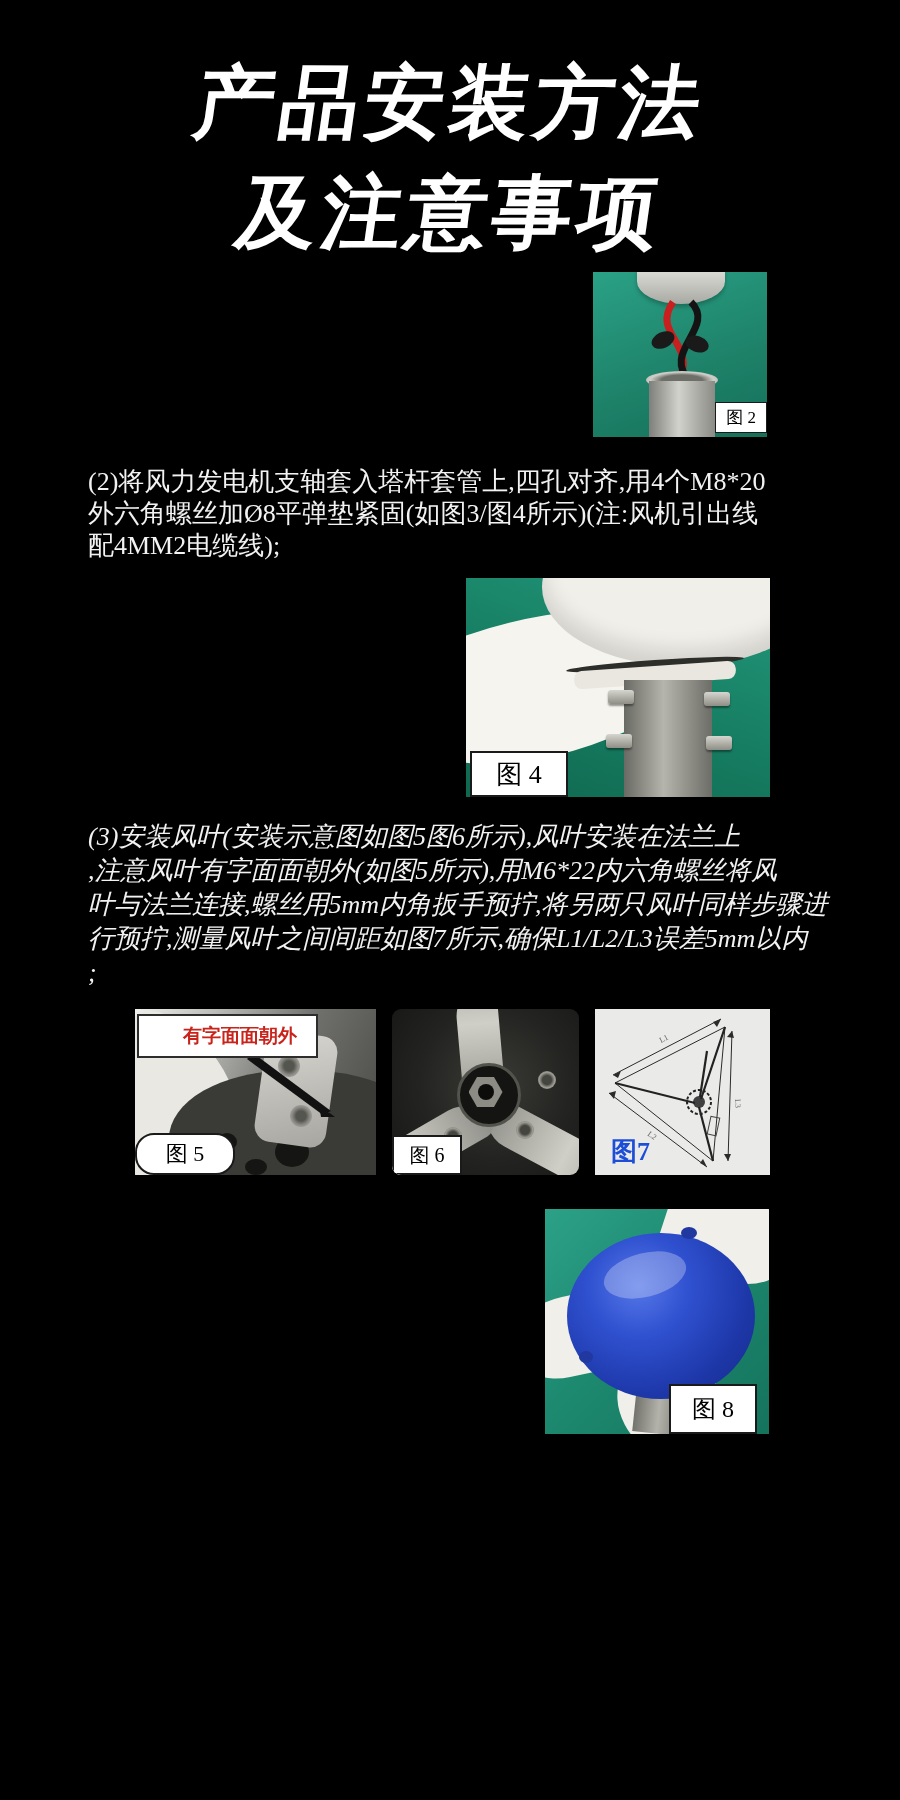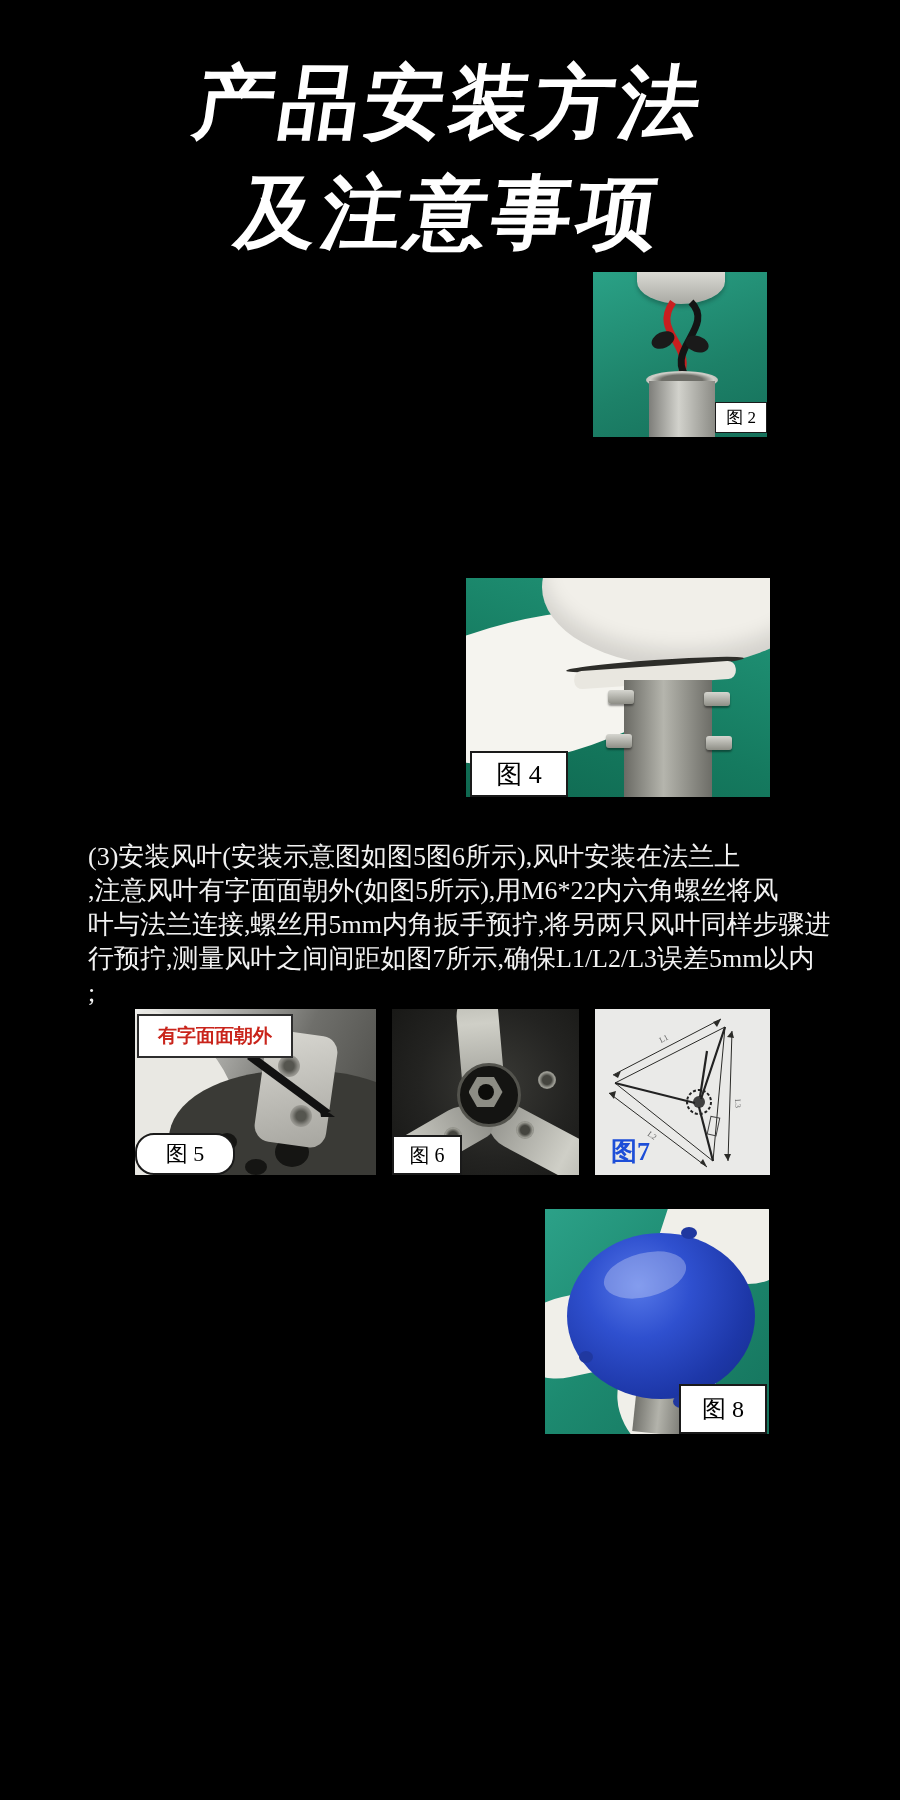--- a/index.html
+++ b/index.html
@@ -11,21 +11,21 @@
          font-family:"Liberation Sans",sans-serif;font-weight:900;font-size:80px;
          letter-spacing:5px;transform:skewX(-8deg);}
   .title.l1{top:50px;}
   .title.l2{top:160px;}
 
   
   .step{position:absolute;color:#f2f2f2;margin:0;white-space:pre-line;
         font-size:26px;line-height:34px;}
   .step1{left:88px;top:260px;width:500px;}
   .step2{left:88px;top:466px;width:745px;line-height:32px;}
-  .step3{left:88px;top:840px;width:745px;}
+  .step3{left:88px;top:820px;width:745px;font-style:italic;}
   .step456{left:88px;top:1214px;width:470px;line-height:32px;}
 
   
   .photo{position:absolute;overflow:hidden;}
   .figlabel{position:absolute;background:#ffffff;border:2px solid #1a1a1a;color:#000000;
             display:flex;align-items:center;justify-content:center;
             font-family:"Liberation Serif",serif;}
 
   
   .fig2{left:593px;top:272px;width:174px;height:165px;
@@ -79,21 +79,21 @@
             transform:rotate(35deg);border-radius:20% 80% 30% 70%;}
   .f5-hub{position:absolute;left:34px;bottom:-46px;width:260px;height:150px;background:#3a3a36;
           border-radius:45% 45% 0 0;}
   .f5-hole{position:absolute;border-radius:50%;background:#151513;}
   .f5-mount{position:absolute;right:44px;top:24px;width:72px;height:112px;
             background:linear-gradient(160deg,#d9d8d2,#a6a59f);border-radius:16px;transform:rotate(8deg);}
   .f5-boltc{position:absolute;width:22px;height:22px;border-radius:50%;
             background:radial-gradient(circle,#55554f 32%,#8c8b85 58%,#c2c1bb 100%);}
   .f5-callout{position:absolute;left:2px;top:5px;width:152px;height:40px;background:#ffffff;
               border:2px solid #2d2d2d;display:flex;align-items:center;justify-content:center;
-              font-family:Liberation Mono, monospace;font-weight:bold;font-size:19px;color:#c9241b;}
+              font-family:Liberation Mono, monospace;font-weight:bold;font-size:19px;color:#c9241b;padding-left:25px;}
   .f5-arrow{position:absolute;left:0;top:0;}
   .fig5 .figlabel{left:0;bottom:0;width:96px;height:38px;font-size:22px;border-radius:19px;}
 
   
   .fig6{left:392px;top:1009px;width:187px;height:166px;
         background:radial-gradient(circle at 55% 45%,#3a3a36 0%,#232321 55%,#161614 100%);}
   .f6-blade{position:absolute;left:50%;top:50%;width:128px;height:42px;
             background:linear-gradient(90deg,#8f8f89,#cfcfc7 70%,#b5b5ad);
             border-radius:20px 60px 20px 60px;transform-origin:0 50%;}
   .f6-center{position:absolute;left:50%;top:50%;width:58px;height:58px;margin:-29px 0 0 -29px;
@@ -118,21 +118,21 @@
   .f8-blade.b1{right:-24px;top:-20px;width:130px;height:90px;border-radius:15% 85% 60% 40%;transform:rotate(18deg);}
   .f8-blade.b2{left:-34px;top:88px;width:110px;height:80px;border-radius:70% 30% 40% 60%;transform:rotate(-12deg);}
   .f8-blade.b3{left:66px;bottom:-26px;width:120px;height:96px;border-radius:45% 55% 20% 80%;transform:rotate(24deg);}
   .f8-dome{position:absolute;left:22px;top:24px;width:188px;height:166px;border-radius:50%;
            background:radial-gradient(circle at 38% 32%,#5577e8 0%,#2f50cf 32%,#1d37a8 68%,#142a86 100%);}
   .f8-hl{position:absolute;left:58px;top:44px;width:84px;height:44px;border-radius:50%;
          background:rgba(255,255,255,.28);transform:rotate(-14deg);}
   .f8-bump{position:absolute;border-radius:50%;background:#2038a0;}
   .f8-pole{position:absolute;left:90px;bottom:0;width:54px;height:56px;transform:rotate(6deg);
            background:linear-gradient(90deg,#73736d,#b3b3ab 45%,#6f6f69);}
-  .fig8 .figlabel{right:2px;bottom:0;width:84px;height:46px;font-size:24px;}
+  .fig8 .figlabel{right:12px;bottom:0;width:84px;height:46px;font-size:24px;}
 </style>
 </head>
 <body>
 
 <div class="page">
 
   <h1 class="title l1">产品安装方法</h1>
   <h1 class="title l2">及注意事项</h1>
 
 
@@ -142,20 +142,23 @@
       <path d="M80,30 C58,62 104,72 86,108" fill="none" stroke="#c81f1f" stroke-width="7"></path>
       <path d="M98,30 C124,56 66,80 98,110" fill="none" stroke="#141414" stroke-width="7"></path>
       <ellipse cx="70" cy="68" rx="12" ry="8" fill="#1a1a1a" transform="rotate(-25 70 68)"></ellipse>
       <ellipse cx="104" cy="72" rx="12" ry="8" fill="#1a1a1a" transform="rotate(20 104 72)"></ellipse>
     </svg>
     <div class="f2-rim"></div>
     <div class="f2-pipe"></div>
     <div class="figlabel">图 2</div>
   </figure>
 
+  <p class="step step2">(2)将风力发电机支轴套入塔杆套管上,四孔对齐,用4个M8*20
+外六角螺丝加Ø8平弹垫紧固(如图3/图4所示)(注:风机引出线
+配4MM2电缆线);</p>
 
 
   <figure class="photo fig4" style="margin:0;">
     <div class="f4-blade"></div>
     <div class="f4-dome"></div>
     <div class="f4-ring"></div>
     <div class="f4-flange"></div>
     <div class="f4-pole"></div>
     <div class="f4-bolt" style="right:136px;top:112px;"></div>
     <div class="f4-bolt" style="right:138px;top:156px;"></div>
@@ -180,21 +183,21 @@
     <div class="f5-boltc" style="right:76px;top:46px;"></div>
     <div class="f5-boltc" style="right:64px;top:96px;"></div>
     <svg class="f5-arrow" width="241" height="166" viewBox="0 0 241 166">
       <polygon points="118,44 196,102 188,106 112,50" fill="#111"></polygon>
       <polygon points="200,108 184,96 186,108" fill="#111"></polygon>
     </svg>
     <div class="f5-callout">有字面面朝外</div>
     <div class="figlabel">图 5</div>
   </figure>
 
-  <figure class="photo fig6" style="margin:0;">
+  <figure class="photo fig6" style="margin:0;border-radius:9px;">
     <div class="f6-blade" style="transform:rotate(-95deg);"></div>
     <div class="f6-blade" style="transform:rotate(28deg);"></div>
     <div class="f6-blade" style="transform:rotate(150deg);"></div>
     <div class="f6-center"></div>
     <div class="f6-hex"></div>
     <div class="f6-hexin"></div>
     <div class="f6-boltc" style="left:52px;top:118px;"></div>
     <div class="f6-boltc" style="left:124px;top:112px;"></div>
     <div class="f6-boltc" style="left:146px;top:62px;"></div>
     <div class="figlabel">图 6</div>

